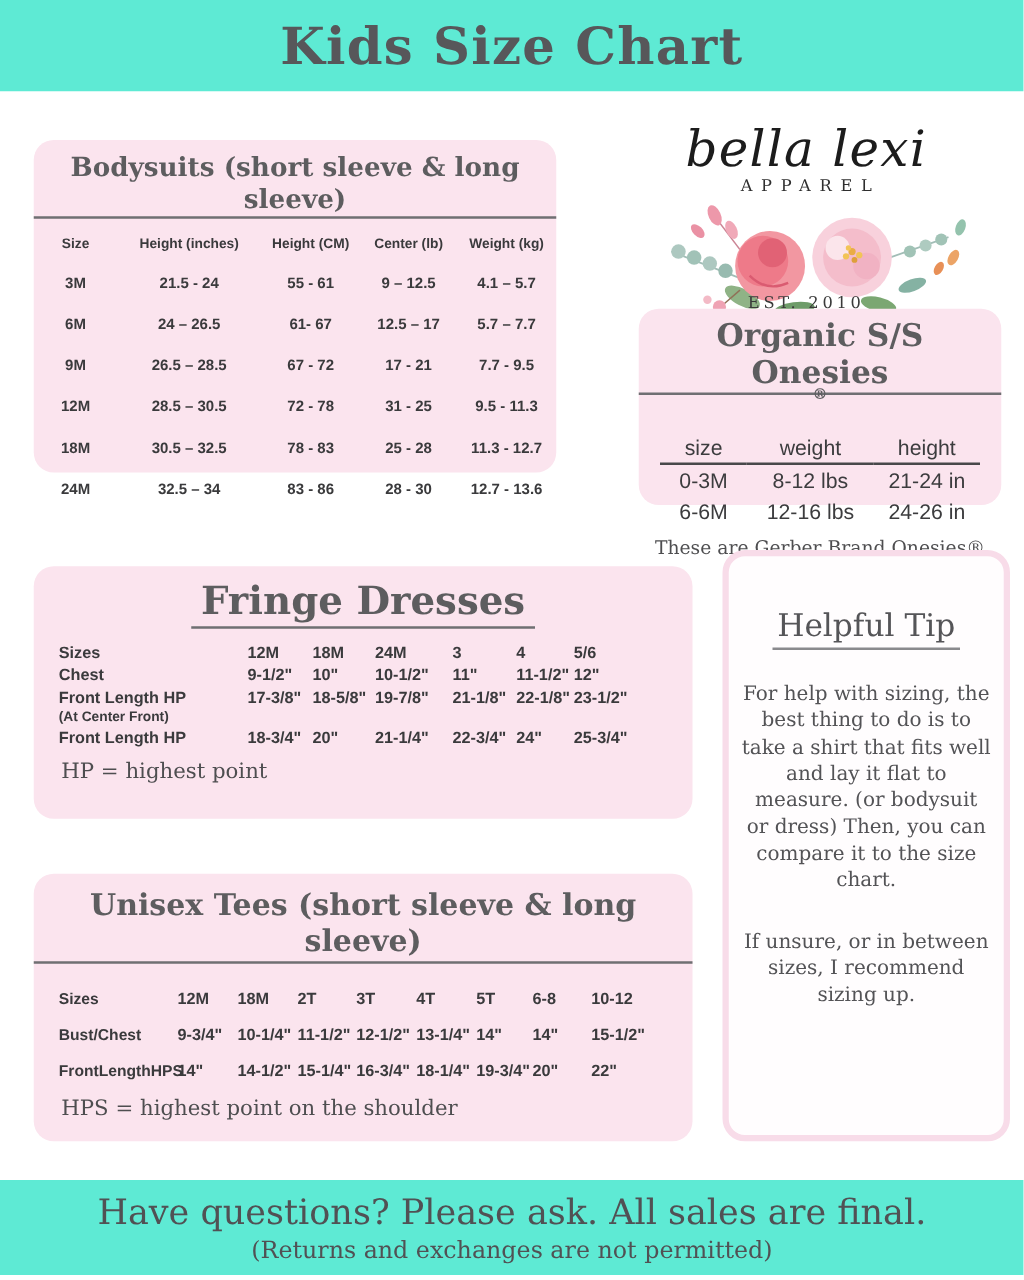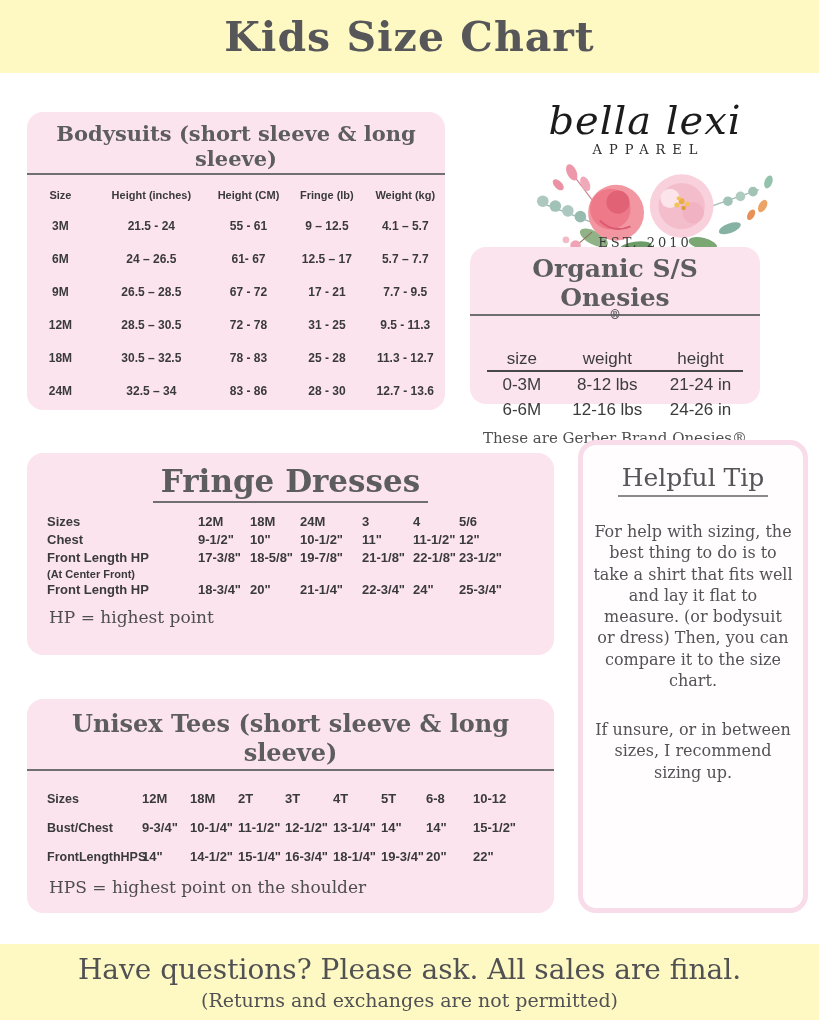--- a/index.html
+++ b/index.html
@@ -1,54 +1,54 @@
 <!DOCTYPE html>
 <html><head>
 <meta charset="utf-8">
 <style>
   * { box-sizing: border-box; margin: 0; padding: 0; }
   body { background: #ffffff; font-family: "Liberation Sans", sans-serif; }
   .page { position: relative; width: 819px; height: 1024px; background: #ffffff; overflow: hidden; margin: 0 auto; }
 
   
-  .banner { position: absolute; left: 0; width: 819px; background: #fef9c3;
+  .banner { position: absolute; left: 0; width: 819px; background: #5eead4;
             display: flex; flex-direction: column; align-items: center; justify-content: center; }
   .banner-top { top: 0; height: 73px; }
   .banner-top-title { font-family: "DejaVu Serif", serif; font-size: 41px; font-weight: 600;
                       color: #57575a; letter-spacing: 1px; }
   .banner-bottom { top: 944px; height: 76px; }
   .footer-line1 { font-family: "DejaVu Serif", serif; font-size: 28px; font-weight: 500; color: #515154; }
   .footer-line2 { font-family: "DejaVu Serif", serif; font-size: 19px; color: #515154; margin-top: 3px; }
 
   
   .panel { position: absolute; background: #fbe4ee; border-radius: 16px; }
   .panel-title { text-align: center; font-family: "DejaVu Serif", serif; font-weight: 600; color: #5d5d5f; }
   .panel-title .u { display: inline-block; border-bottom: 2px solid #6f6f72; padding: 0 8px 2px; }
 
   
-  #bodysuits { left: 27px; top: 112px; width: 418px; height: 298px; padding-top: 9px; }
+  #bodysuits { left: 27px; top: 112px; width: 418px; height: 266px; padding-top: 9px; }
   #bodysuits .panel-title { font-size: 21px; }
   .bs-table { margin-top: 6px; }
   .bs-row { display: grid; grid-template-columns: 16% 27.5% 19% 18.5% 19%;
             align-items: center; text-align: center; height: 33px;
             font-size: 12px; font-weight: bold; color: #3a3a3c; }
   .bs-head { height: 28px; font-size: 11px; }
 
   
   #logo { position: absolute; left: 495px; top: 100px; width: 300px; height: 164px; text-align: center; }
   .logo-script { font-family: "DejaVu Serif", serif; font-style: italic; font-size: 40px;
                  color: #1c1c1c; line-height: 1; letter-spacing: 1px; }
   .logo-apparel { font-family: "DejaVu Serif", serif; font-size: 13px; letter-spacing: 7px;
                   padding-left: 7px; color: #2e2e2e; margin-top: 2px; }
   .logo-flowers { display: block; margin: -4px auto 0; }
   .logo-est { font-family: "DejaVu Serif", serif; font-size: 13px; letter-spacing: 3px;
               color: #3a3a3a; margin-top: -26px; position: relative; z-index: 2; }
 
   
-  #onesies { left: 470px; top: 247px; width: 290px; height: 157px; padding-top: 7px; }
+  #onesies { left: 511px; top: 247px; width: 290px; height: 157px; padding-top: 7px; }
   #onesies .panel-title { font-size: 25px; position: relative; }
   .on-reg { font-size: 12px; vertical-align: top; position: relative; top: -8px; }
   .on-table { width: 88%; margin: 3px auto 0; }
   .on-row { display: grid; grid-template-columns: 27% 40% 33%; text-align: center;
             color: #3c3c3e; font-size: 17px; line-height: 25px; }
   .on-head span { display: inline-block; border-bottom: 2px solid #48484a; line-height: 22px; min-width: 72%; }
   .on-note { text-align: center; font-family: "DejaVu Serif", serif; font-size: 15px;
              color: #4e4e50; margin-top: 7px; }
 
   
@@ -68,21 +68,21 @@
   .ut-row { display: grid; grid-template-columns: 95px 48px 48px 47px 48px 48px 45px 47px auto;
             align-items: center; height: 29px; font-size: 13px; font-weight: bold; color: #3a3a3c; }
   .ut-row .lbl { font-size: 12.5px; }
   .ut-note { font-family: "DejaVu Serif", serif; font-weight: normal; font-size: 17px;
              color: #4e4e50; margin: 6px 0 0 22px; }
 
   
   #tip { position: absolute; left: 578px; top: 440px; width: 230px; height: 473px;
          background: #fffdfe; border: 5px solid #f8dce9; border-radius: 18px;
          padding: 18px 10px; text-align: center; }
-  .tip-title { font-family: "DejaVu Serif", serif; font-size: 25px; color: #55555,8; color: #555558; }
+  .tip-title { font-family: "DejaVu Serif", serif; font-size: 25px; color: #55555,8; color: #555558; margin-top: 23px; }
   .tip-title .u { display: inline-block; border-bottom: 2px solid #8a8a8d; padding: 0 4px 3px; }
   .tip-p { font-family: "DejaVu Serif", serif; font-size: 16px; color: #535356;
            line-height: 1.33; margin-top: 24px; }
   .tip-p + .tip-p { margin-top: 28px; }
 </style>
 </head>
 <body>
 
 <div class="page">
 
@@ -92,21 +92,21 @@
 
   <div class="panel" id="bodysuits">
     <div class="panel-title">
       <span class="u">Bodysuits (short sleeve &amp; long sleeve)</span>
     </div>
     <div class="bs-table">
       <div class="bs-row bs-head">
         <span>Size</span>
         <span>Height (inches)</span>
         <span>Height (CM)</span>
-        <span>Fringe (lb)</span>
+        <span>Center (lb)</span>
         <span>Weight (kg)</span>
       </div>
       <div class="bs-row">
         <span>3M</span>
         <span>21.5 - 24</span>
         <span>55 - 61</span>
         <span>9 – 12.5</span>
         <span>4.1 – 5.7</span>
       </div>
       <div class="bs-row">

